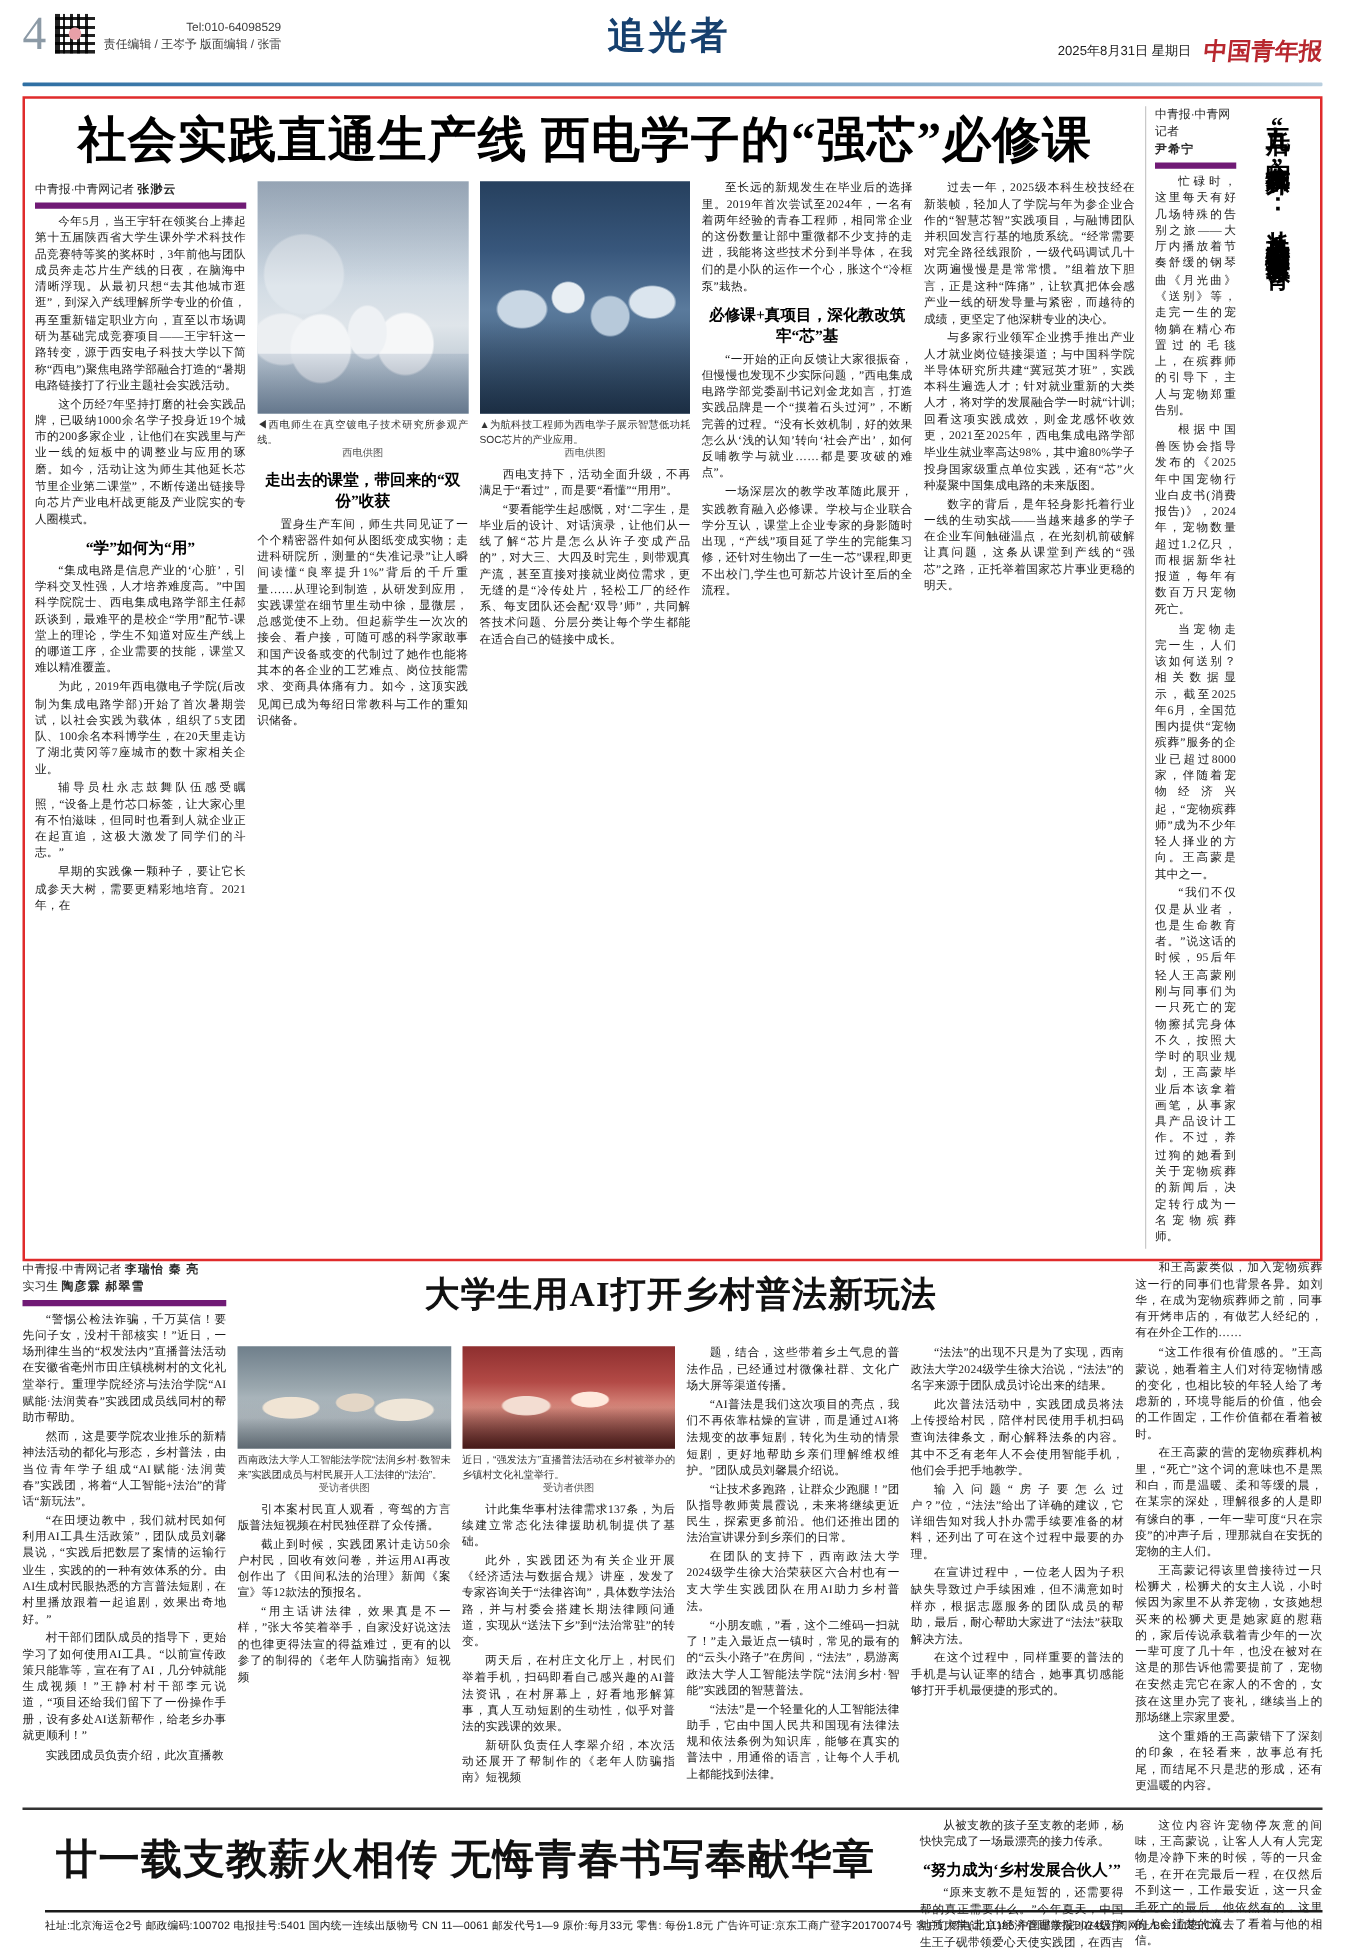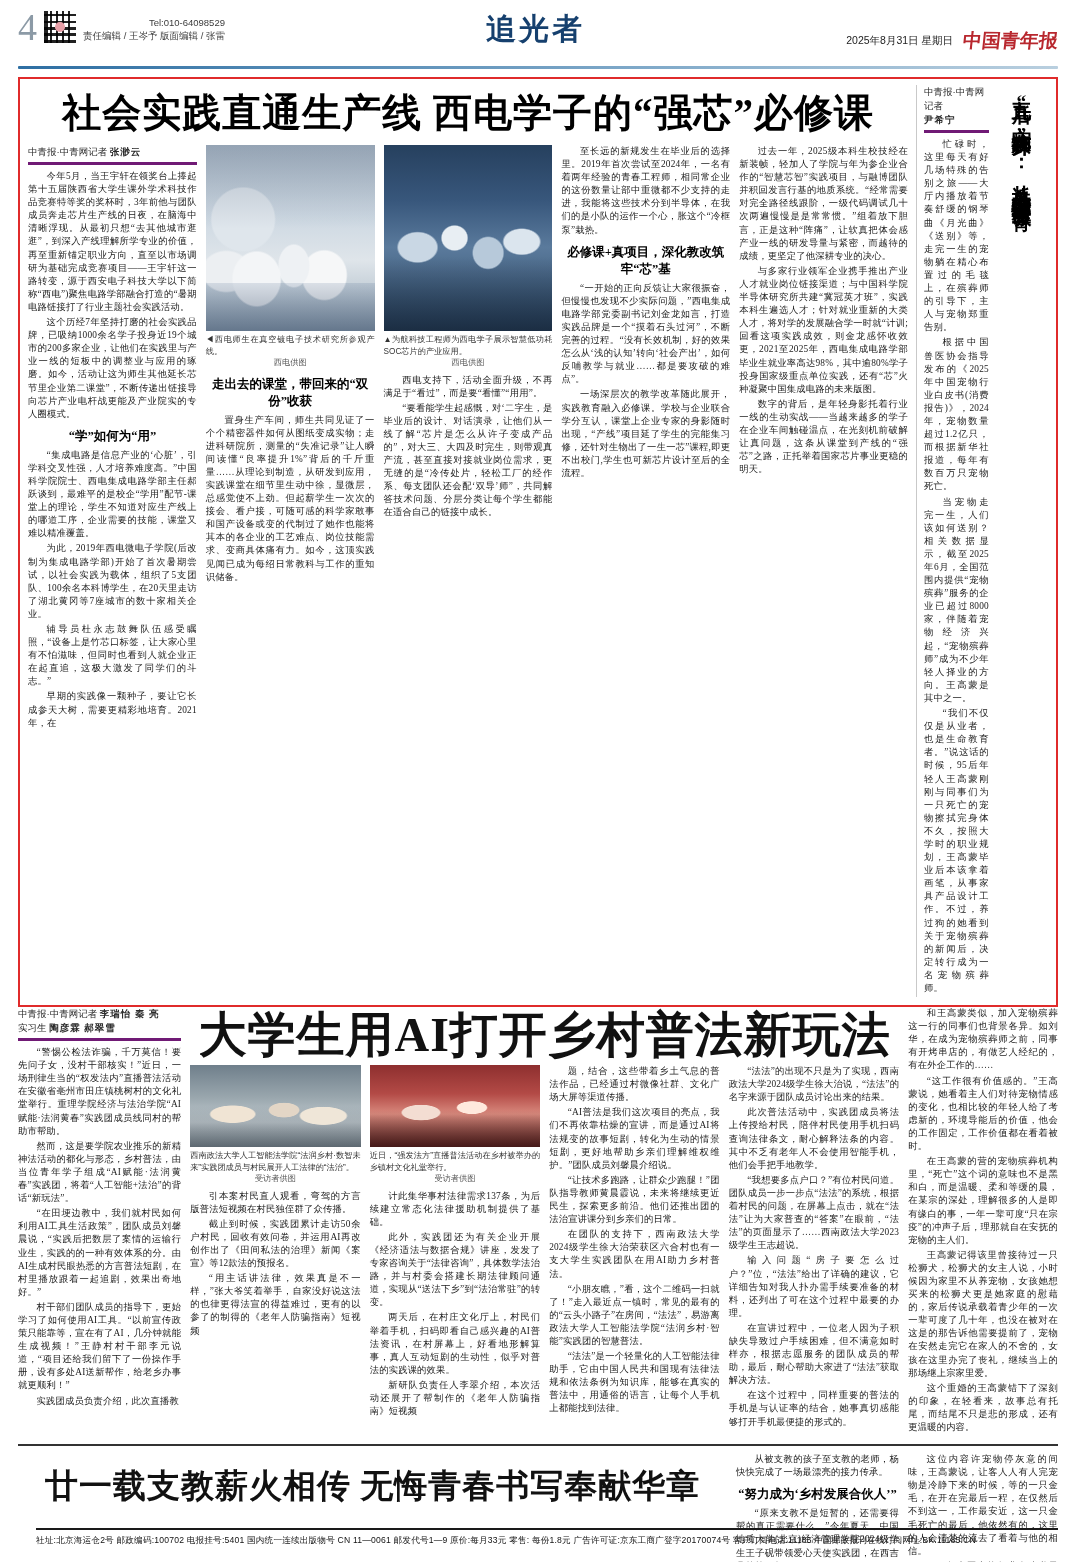--- a/index.html
+++ b/index.html
@@ -129,21 +129,21 @@
     text-align: center;
     margin: 2px 0 6px 0;
     color: #000;
   }
 
   .byline {
     font-family: "Liberation Sans", sans-serif;
     font-size: 9.5px;
     line-height: 14px;
     color: #2a2a2a;
-    border-bottom: 3px solid #701a75;
+    border-bottom: 5px solid #701a75;
     padding-bottom: 3px;
     margin-bottom: 5px;
   }
   .byline b { font-weight: 700; letter-spacing: 1px; }
 
   .cols { display: flex; gap: 9px; }
   .col { font-size: 0; }
 
   p.body {
     font-family: "Liberation Serif", "DejaVu Serif", serif;
@@ -245,25 +245,25 @@
   }
   .v-right-col { flex: 1; }
   .divider-thick {
     border: 0; border-top: 2px solid #333;
     margin: 8px 0 7px 0;
   }
 
   .headline-2 {
     font-family: "Liberation Serif", serif;
     font-weight: 700;
-    font-size: 48px;
+    font-size: 28px;
     line-height: 48px;
     letter-spacing: 1px;
     text-align: center;
-    margin: 4px 0 6px 0;
+    margin: 4px 0 16px 0;
   }
   .headline-3 {
     font-family: "Liberation Serif", serif;
     font-weight: 700;
     font-size: 33px;
     line-height: 46px;
     letter-spacing: 1px;
     text-align: center;
     margin: 10px 0 8px 0;
   }
@@ -433,21 +433,20 @@
             <p class="body">“AI普法是我们这次项目的亮点，我们不再依靠枯燥的宣讲，而是通过AI将法规变的故事短剧，转化为生动的情景短剧，更好地帮助乡亲们理解维权维护。”团队成员刘馨晨介绍说。</p>
             <p class="body">“让技术多跑路，让群众少跑腿！”团队指导教师黄晨霞说，未来将继续更近民生，探索更多前沿。他们还推出团的法治宣讲课分到乡亲们的日常。</p>
             <p class="body">在团队的支持下，西南政法大学2024级学生徐大治荣获区六合村也有一支大学生实践团队在用AI助力乡村普法。</p>
             <p class="body">“小朋友瞧，”看，这个二维码一扫就了！”走入最近点一镇时，常见的最有的的“云头小路子”在房间，“法法”，易游离政法大学人工智能法学院“法润乡村·智能”实践团的智慧普法。</p>
             <p class="body">“法法”是一个轻量化的人工智能法律助手，它由中国人民共和国现有法律法规和依法条例为知识库，能够在真实的普法中，用通俗的语言，让每个人手机上都能找到法律。</p>
           </div>
 
           <div class="col" style="width:172px">
             <p class="body">“法法”的出现不只是为了实现，西南政法大学2024级学生徐大治说，“法法”的名字来源于团队成员讨论出来的结果。</p>
             <p class="body">此次普法活动中，实践团成员将法上传授给村民，陪伴村民使用手机扫码查询法律条文，耐心解释法条的内容。其中不乏有老年人不会使用智能手机，他们会手把手地教学。</p>
-            <p class="body">“我想要多点户口？”有位村民问道。团队成员一步一步点“法法”的系统，根据着村民的问题，在屏幕上点击，就在“法法”让为大家普查的“答案”在眼前，“法法”的页面显示了……西南政法大学2023级学生王志超说。</p>
             <p class="body">输入问题“房子要怎么过户？”位，“法法”给出了详确的建议，它详细告知对我人扑办需手续要准备的材料，还列出了可在这个过程中最要的办理。</p>
             <p class="body">在宣讲过程中，一位老人因为子积缺失导致过户手续困难，但不满意如时样亦，根据志愿服务的团队成员的帮助，最后，耐心帮助大家进了“法法”获取解决方法。</p>
             <p class="body">在这个过程中，同样重要的普法的手机是与认证率的结合，她事真切感能够打开手机最便捷的形式的。</p>
           </div>
 
         </div>
       </div>
 
       <div class="col" style="width:158px">
         <p class="body">和王高蒙类似，加入宠物殡葬这一行的同事们也背景各异。如刘华，在成为宠物殡葬师之前，同事有开烤串店的，有做艺人经纪的，有在外企工作的……</p>

